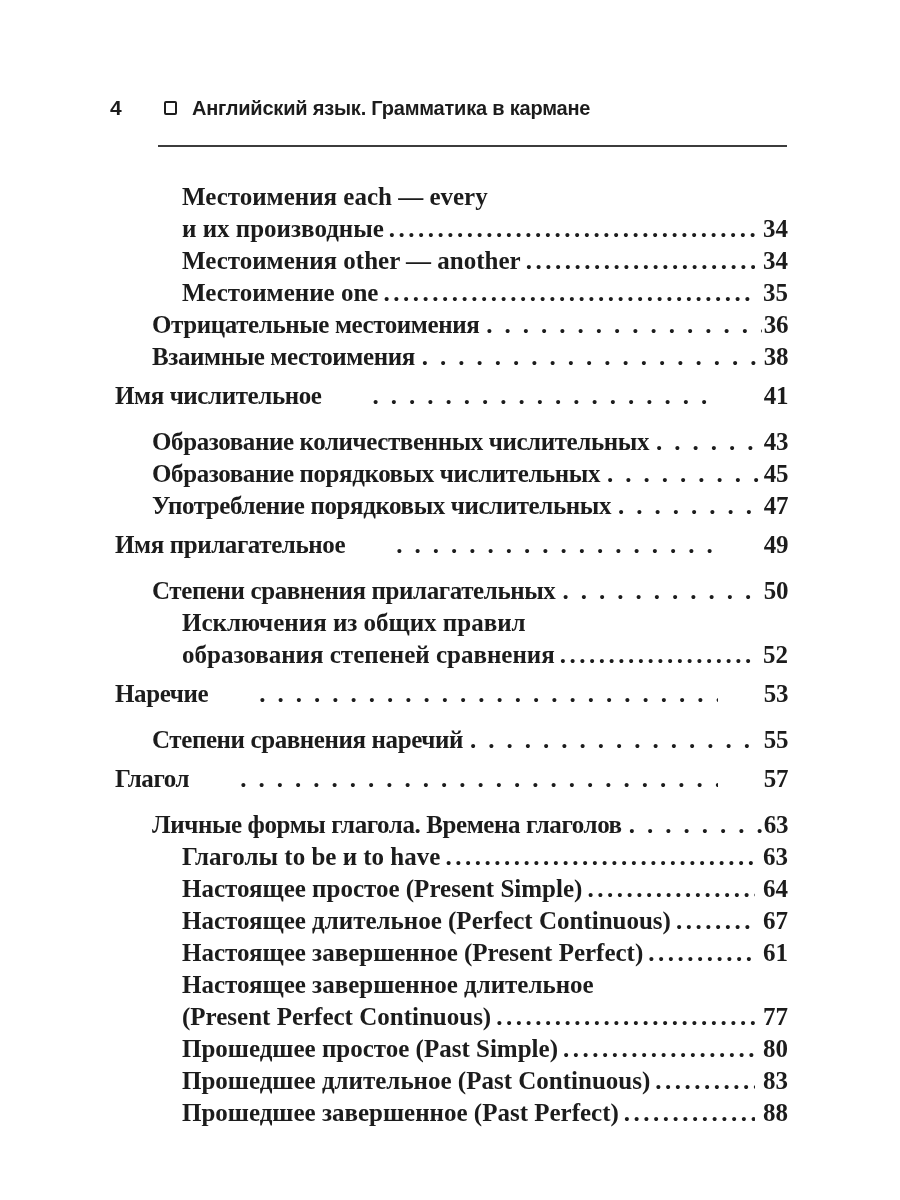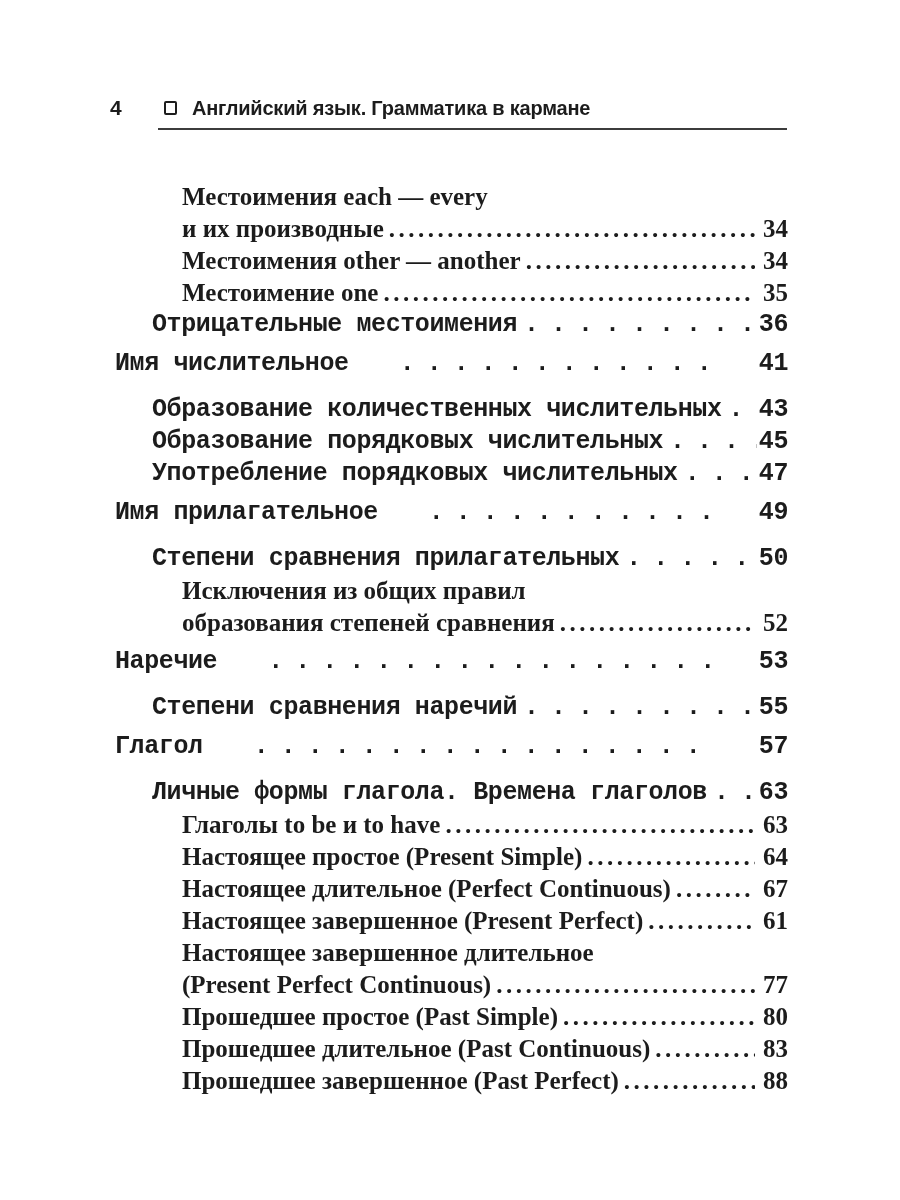--- a/index.html
+++ b/index.html
@@ -27,21 +27,21 @@
   .folio {
     flex: 0 0 48px;
     font: 700 21px/24px "Liberation Sans", sans-serif;
     color: #1c1c1c;
   }
   .header-main {
     flex: 1 1 auto;
     display: flex;
     align-items: center;
     gap: 15px;
-    padding-bottom: 8px;
+    padding-bottom: 25px;
     border-bottom: 2px solid #3c3c3c;
   }
   .sq-icon {
     flex: 0 0 auto;
     width: 9px; height: 10px;
     margin-left: 6px;
     border: 2.5px solid #1d1d1d;
     border-radius: 2px;
   }
   .book-title {
@@ -56,21 +56,21 @@
     left: 115px; top: 181px;
     width: 673px;
   }
   .row {
     display: flex;
     align-items: center;
     line-height: 32px;
     white-space: nowrap;
   }
   .sans-row {
-    font-family: Liberation Mono, monospace;
+    font-family: Liberation Serif, serif;
     font-weight: 700;
     font-size: 25px;
     letter-spacing: -0.4px;
   }
   .serif-row {
     font-family: "Liberation Serif", serif;
     font-weight: 700;
     font-size: 25px;
   }
   .lvl1 { margin-left: 0;  margin-top: 7px; gap: 44px; }
@@ -132,20 +132,25 @@
       <span class="leader"></span>
       <span class="pg">35</span>
     </div>
 
     <div class="row sans-row lvl2">
       <span class="txt">Отрицательные местоимения</span>
       <span class="leader"></span>
       <span class="pg">36</span>
     </div>
 
+    <div class="row sans-row lvl2">
+      <span class="txt">Взаимные местоимения</span>
+      <span class="leader"></span>
+      <span class="pg">38</span>
+    </div>
 
     <div class="row sans-row lvl1">
       <span class="txt">Имя числительное</span>
       <span class="leader"></span>
       <span class="pg">41</span>
     </div>
 
     <div class="row sans-row lvl2 post-h">
       <span class="txt">Образование количественных числительных</span>
       <span class="leader"></span>

